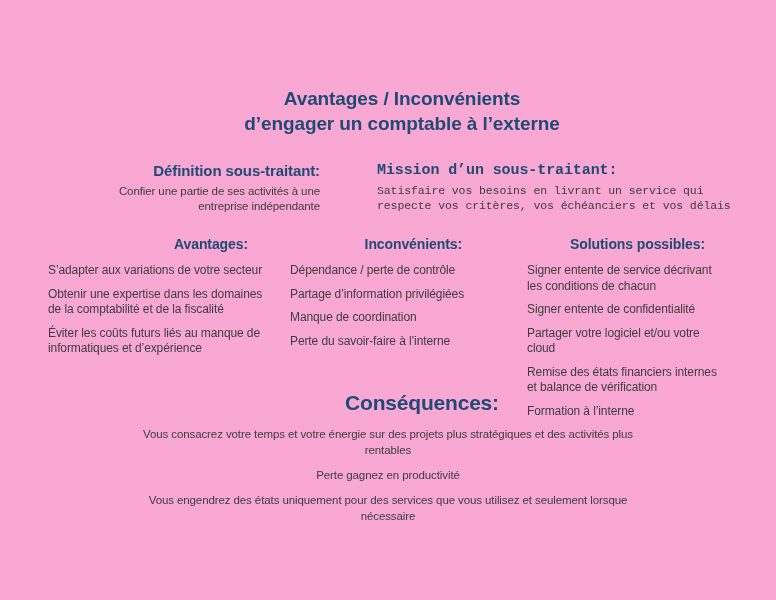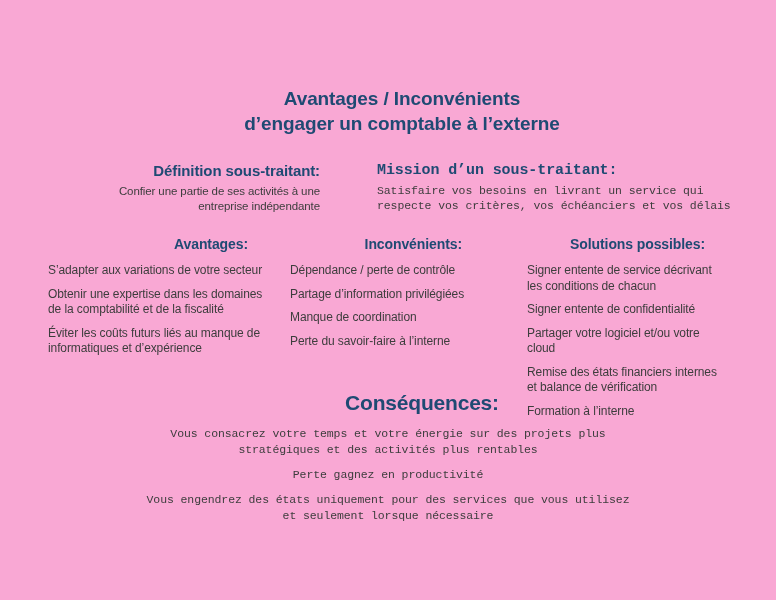--- a/index.html
+++ b/index.html
@@ -42,21 +42,21 @@
   .col-inconvenients .col-item{white-space:nowrap;}
   
   .consequences-heading{
     position:absolute;left:8px;top:391px;width:776px;text-align:center;
     font-size:21px;font-weight:700;color:#1f4a73;letter-spacing:-0.2px;margin-left:26px;
   }
   .consequences-items{
     position:absolute;left:138px;top:426px;width:500px;text-align:center;
   }
   .consequence-item{
-    margin:0 0 9px 0;font-size:11.5px;line-height:16px;letter-spacing:-0.1px;font-family:Liberation Mono, monospace;
+    margin:0 0 9px 0;font-size:11.5px;line-height:16px;letter-spacing:-0.1px;
   }
 </style>
 </head>
 <body>
 
 <div class="page">
 
   <div class="title">
     <div>Avantages / Inconvénients</div>
     <div>d’engager un comptable à l’externe</div>

